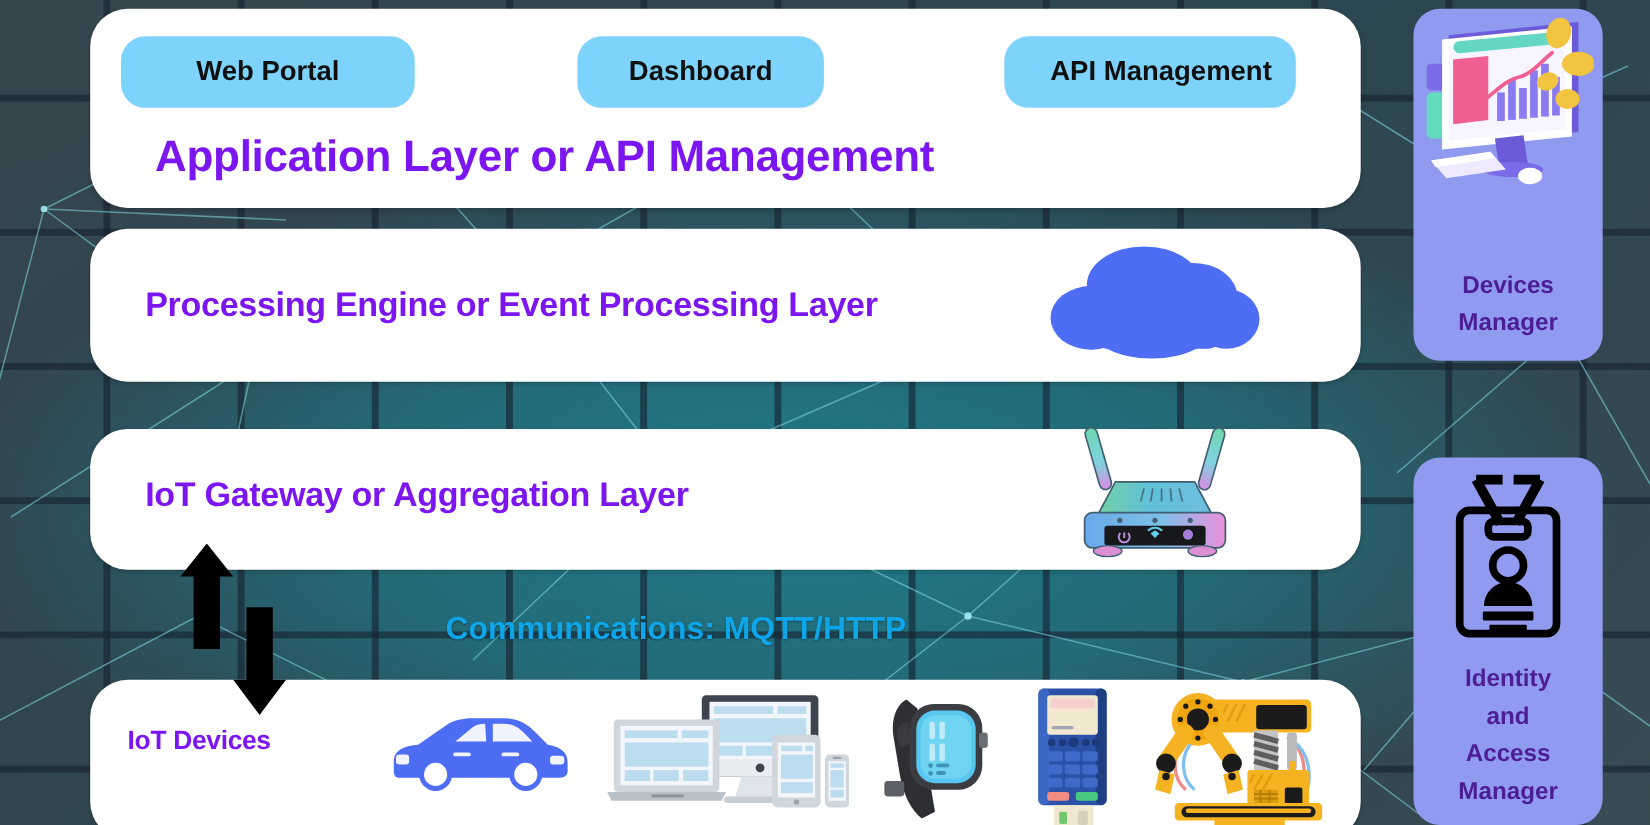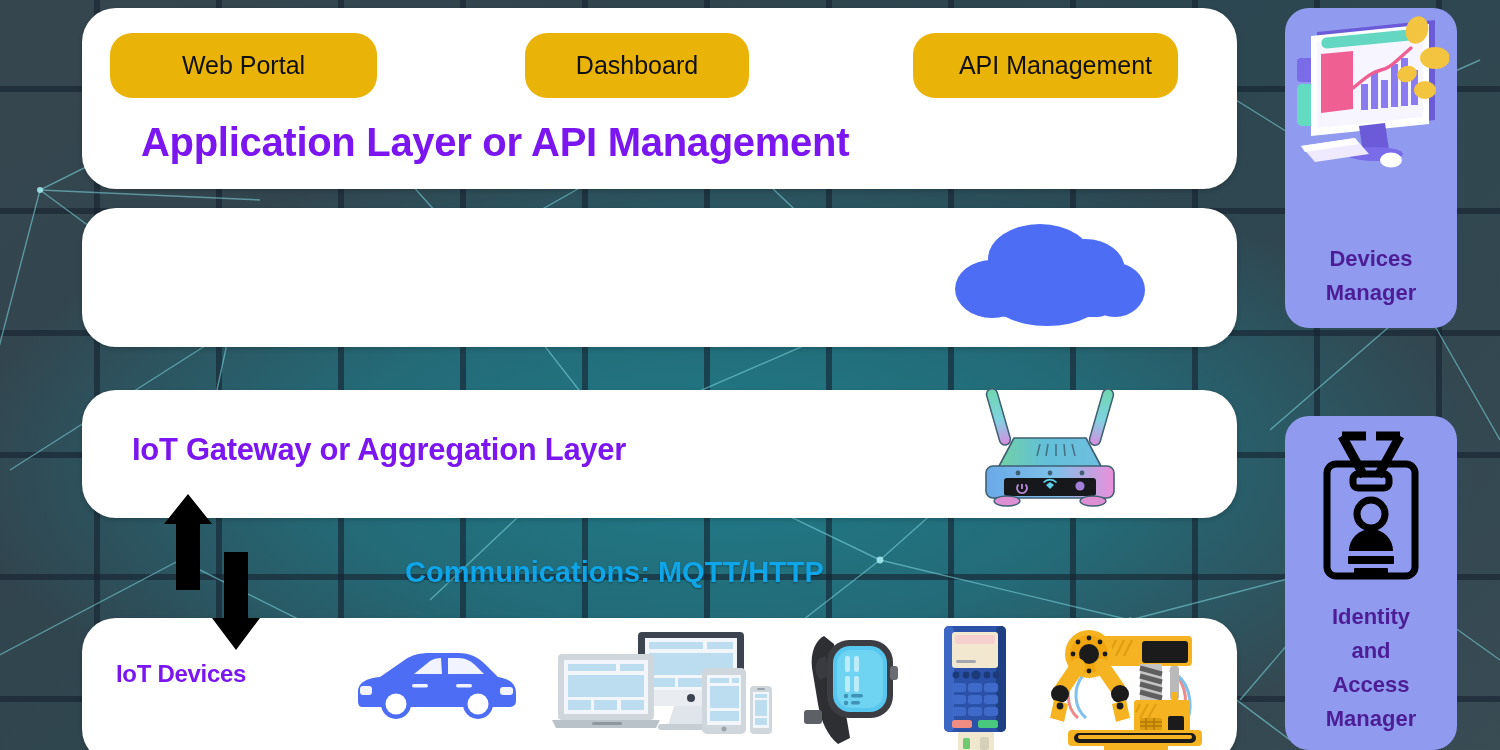--- a/index.html
+++ b/index.html
@@ -49,25 +49,25 @@
     white-space: nowrap;
   }
   #application-layer-title { left: 59px; top: 112px; font-size: 40px; }
   #processing-layer-title  { left: 50px; top: 51px;  font-size: 31px; }
   #gateway-layer-title     { left: 50px; top: 42px;  font-size: 31px; }
   #devices-layer-title     { left: 34px; top: 42px;  font-size: 24px; }
 
   
   .pill {
     position: absolute;
-    background: #eab308;
+    background: #7dd3fc;
     border-radius: 22px;
     display: flex; align-items: center; justify-content: center;
     color: #101010;
-    font-weight: normal;
+    font-weight: bold;
     font-size: 25px;
     height: 65px;
     top: 25px;
     white-space: nowrap;
   }
   #pill-web-portal     { left: 28px;  width: 267px; }
   #pill-dashboard      { left: 443px; width: 224px; }
   #pill-api-management { left: 831px; width: 265px; padding-left: 20px; }
 
   
@@ -163,20 +163,21 @@
   <div class="pill" id="pill-dashboard">
     <span>Dashboard</span>
   </div>
   <div class="pill" id="pill-api-management">
     <span>API Management</span>
   </div>
   <div class="layer-title" id="application-layer-title">Application Layer or API Management</div>
 </div>
 
 <div class="layer-card" id="card-processing">
+  <div class="layer-title" id="processing-layer-title">Processing Engine or Event Processing Layer</div>
   <svg id="icon-cloud" width="195" height="105" viewBox="0 0 195 105">
     <g fill="#4d6df5">
       <ellipse cx="88" cy="36" rx="52" ry="35"></ellipse>
       <ellipse cx="133" cy="47" rx="40" ry="31"></ellipse>
       <ellipse cx="163" cy="67" rx="30" ry="27"></ellipse>
       <ellipse cx="40" cy="66" rx="37" ry="29"></ellipse>
       <ellipse cx="95" cy="72" rx="58" ry="31"></ellipse>
       <rect x="38" y="58" width="125" height="36" rx="18"></rect>
     </g>
   </svg>

